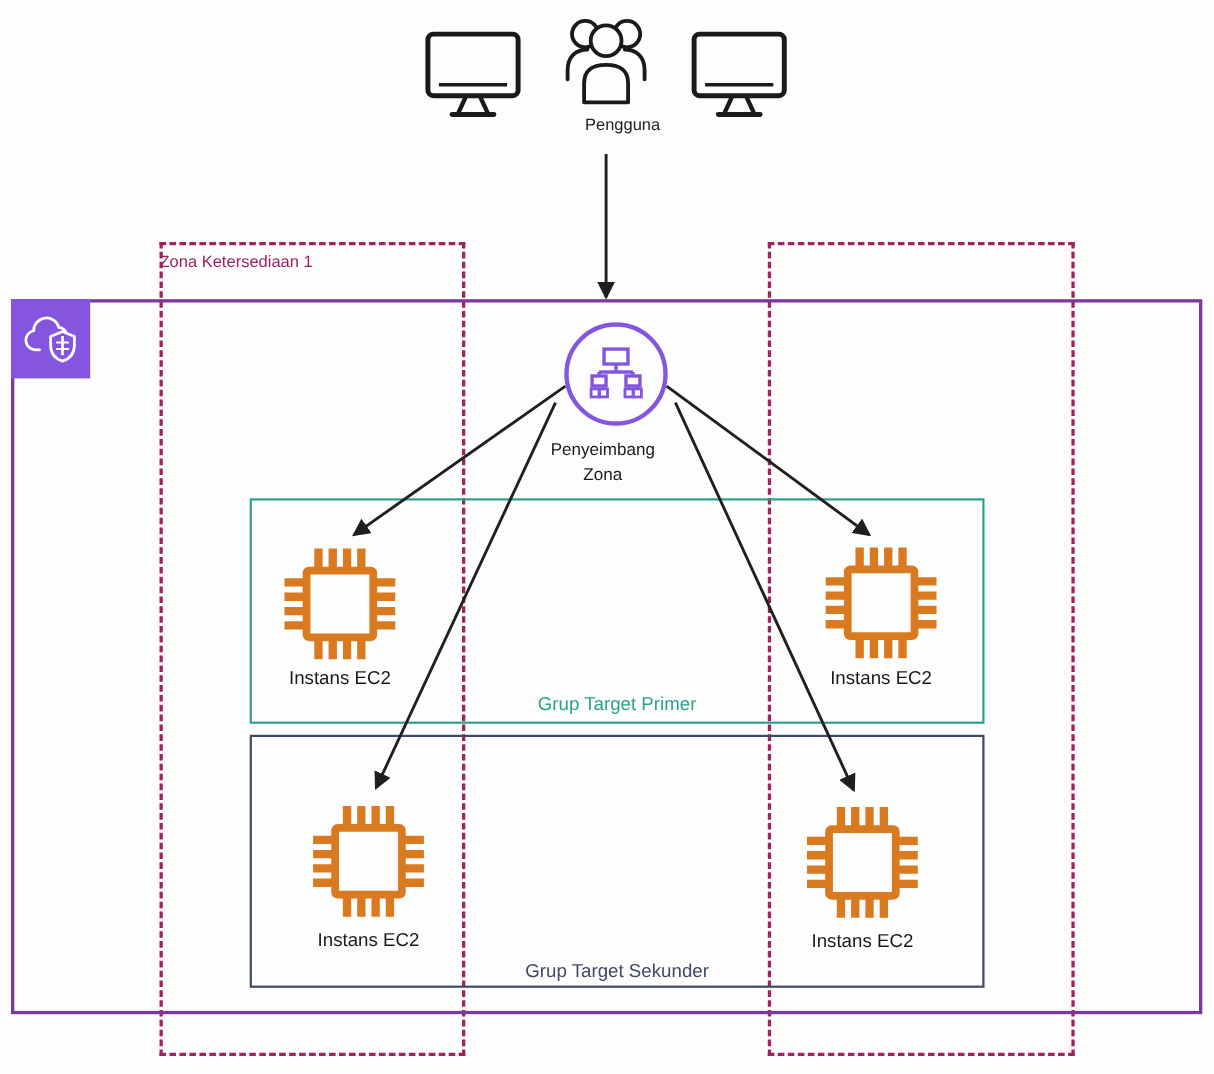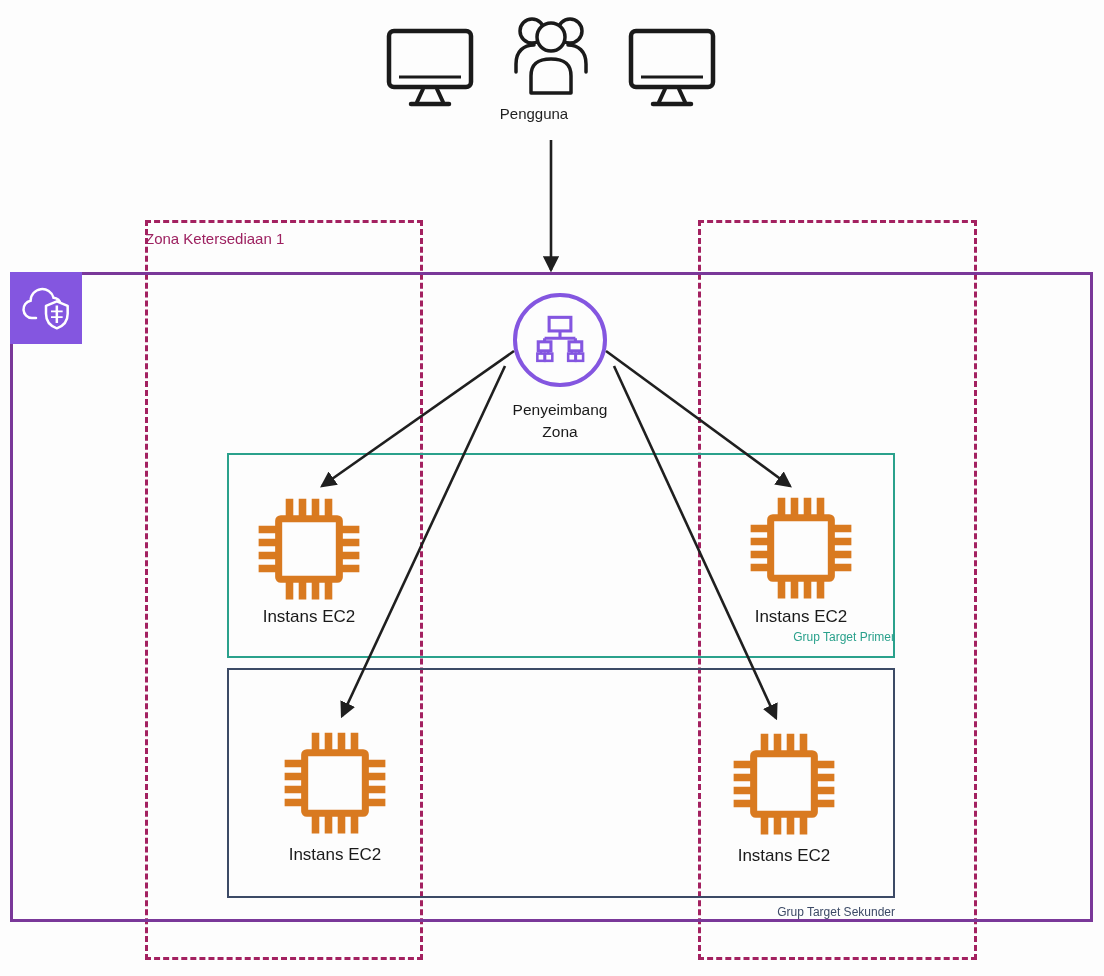--- a/index.html
+++ b/index.html
@@ -16,21 +16,21 @@
   
   .vpc-box{position:absolute;border:3px solid #7A3899;box-sizing:border-box;}
   .vpc-icon{
     position:absolute;width:72px;height:72px;background:#8456E0;
     display:flex;align-items:center;justify-content:center;
   }
   .vpc-label{position:absolute;text-align:center;font-size:15px;line-height:22px;color:#111;}
   
   .tg-primary{position:absolute;border:2px solid #2AA18C;box-sizing:border-box;}
   .tg-secondary{position:absolute;border:2px solid #3C4A66;box-sizing:border-box;}
-  .tg-label{position:absolute;text-align:right;font-size:12px;}
+  .tg-label{position:absolute;text-align:center;font-size:17px;}
   .tg-label.primary{color:#2AA18C;}
   .tg-label.secondary{color:#3C4A66;}
   
   .lb-circle{
     position:absolute;width:94px;height:94px;border:4px solid #8456E0;border-radius:50%;
     background:#fdfdfd;box-sizing:border-box;display:flex;align-items:center;justify-content:center;
   }
   .lb-label{position:absolute;text-align:center;font-size:15.5px;line-height:22px;color:#1a1a1a;}
   
   .ec2-icon{position:absolute;width:104px;height:104px;}
@@ -55,21 +55,21 @@
       <path d="M49,28 l13,5.4 v9.6 c0,9.5 -5.8,15 -13,17.4 c-7.2,-2.4 -13,-7.9 -13,-17.4 v-9.6 z" fill="#8456E0" stroke="#fff" stroke-width="3" stroke-linejoin="round"></path>
       <path d="M49,33 v21" fill="none" stroke="#fff" stroke-width="3"></path>
       <path d="M42,40 h14 M42,47 h14" fill="none" stroke="#fff" stroke-width="2.2"></path>
     </svg>
   </div>
 
   <div class="tg-primary" style="left:227px;top:453px;width:668px;height:205px;"></div>
   <div class="tg-label primary" style="left:227px;top:630px;width:668px;">Grup Target Primer</div>
 
   <div class="tg-secondary" style="left:227px;top:668px;width:668px;height:230px;"></div>
-  <div class="tg-label secondary" style="left:227px;top:873px;width:668px;margin-top:32px;">Grup Target Sekunder</div>
+  <div class="tg-label secondary" style="left:227px;top:873px;width:668px;">Grup Target Sekunder</div>
 
   <div class="topicon" style="left:386px;top:28px;">
     <svg width="88" height="84" viewBox="0 0 88 84">
       <rect x="3" y="3" width="82" height="56" rx="5" fill="#fdfdfd" stroke="#1a1a1a" stroke-width="4.5"></rect>
       <path d="M13,49 H75" stroke="#1a1a1a" stroke-width="3.2"></path>
       <path d="M37,61 L31,74 M51,61 L57,74" stroke="#1a1a1a" stroke-width="4" stroke-linecap="round"></path>
       <path d="M25,76 H63" stroke="#1a1a1a" stroke-width="4.5" stroke-linecap="round"></path>
     </svg>
   </div>
 
@@ -86,38 +86,38 @@
 
   <div class="topicon" style="left:628px;top:28px;">
     <svg width="88" height="84" viewBox="0 0 88 84">
       <rect x="3" y="3" width="82" height="56" rx="5" fill="#fdfdfd" stroke="#1a1a1a" stroke-width="4.5"></rect>
       <path d="M13,49 H75" stroke="#1a1a1a" stroke-width="3.2"></path>
       <path d="M37,61 L31,74 M51,61 L57,74" stroke="#1a1a1a" stroke-width="4" stroke-linecap="round"></path>
       <path d="M25,76 H63" stroke="#1a1a1a" stroke-width="4.5" stroke-linecap="round"></path>
     </svg>
   </div>
 
-  <div class="lbl" style="left:464px;top:104px;width:140px;">Pengguna</div>
+  <div class="lbl" style="left:496px;top:104px;width:140px;">Pengguna</div>
 
   <div class="lb-circle" style="left:513px;top:293px;">
     <svg width="58" height="58" viewBox="0 0 64 64">
       <g fill="none" stroke="#8456E0" stroke-width="3.4">
         <rect x="20" y="7" width="24" height="15"></rect>
         <path d="M32,22 V30 M15,30 H49 M15,30 V34 M49,30 V34"></path>
         <rect x="8" y="34" width="14" height="10"></rect>
         <rect x="42" y="34" width="14" height="10"></rect>
         <path d="M11,44 V47 M19,44 V47 M45,44 V47 M53,44 V47" stroke-width="2.6"></path>
         <rect x="7" y="47" width="8" height="8" stroke-width="2.8"></rect>
         <rect x="15.5" y="47" width="8" height="8" stroke-width="2.8"></rect>
         <rect x="41" y="47" width="8" height="8" stroke-width="2.8"></rect>
         <rect x="49.5" y="47" width="8" height="8" stroke-width="2.8"></rect>
       </g>
     </svg>
   </div>
-  <div class="lb-label" style="left:480px;top:399px;width:160px;">
+  <div class="lb-label" style="left:468px;top:399px;width:160px;">
     <span>Penyeimbang</span><br>
     <span>Zona</span>
   </div>
 
   <div class="ec2-icon" style="left:257px;top:497px;">
     <svg width="104" height="104" viewBox="0 0 96 96">
       <g stroke="#D97A20" stroke-width="7" stroke-linecap="square">
         <path d="M30,5 V17 M42,5 V17 M54,5 V17 M66,5 V17"></path>
         <path d="M30,79 V91 M42,79 V91 M54,79 V91 M66,79 V91"></path>
         <path d="M5,30 H17 M5,42 H17 M5,54 H17 M5,66 H17"></path>

